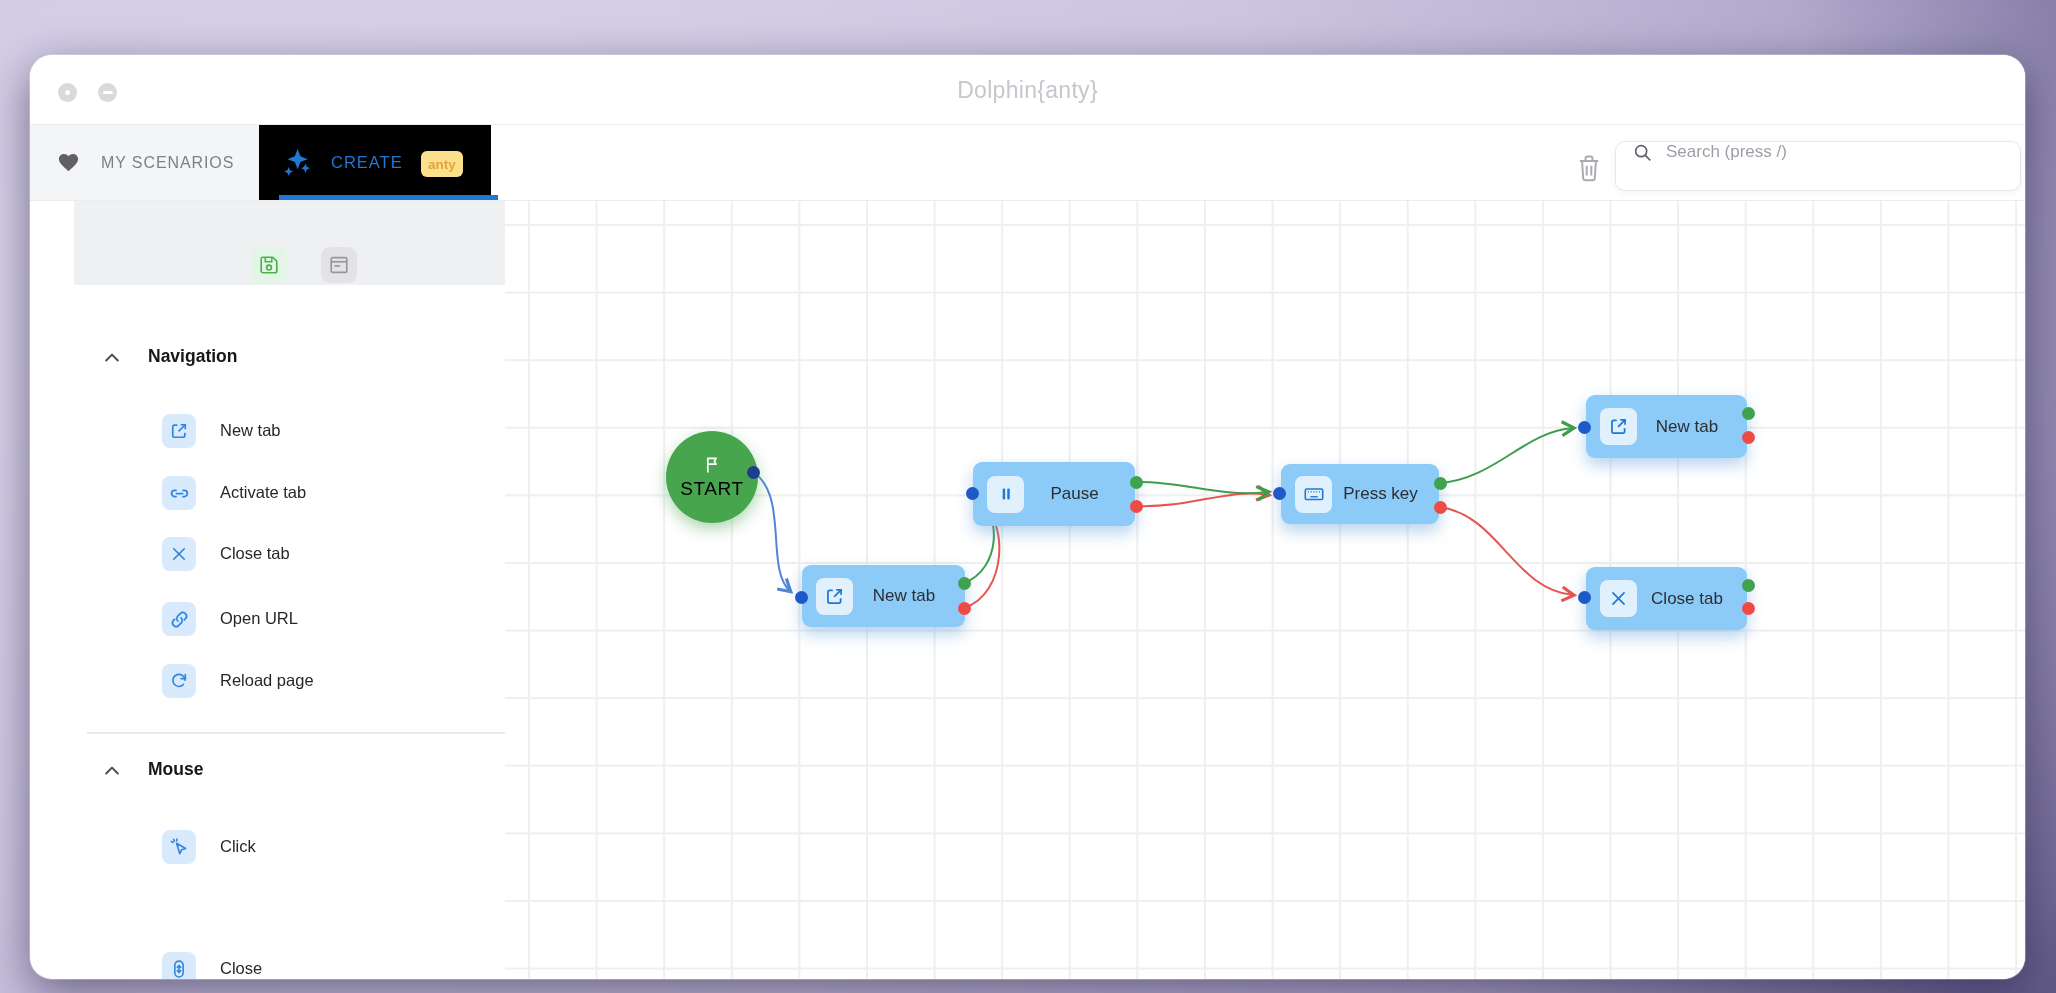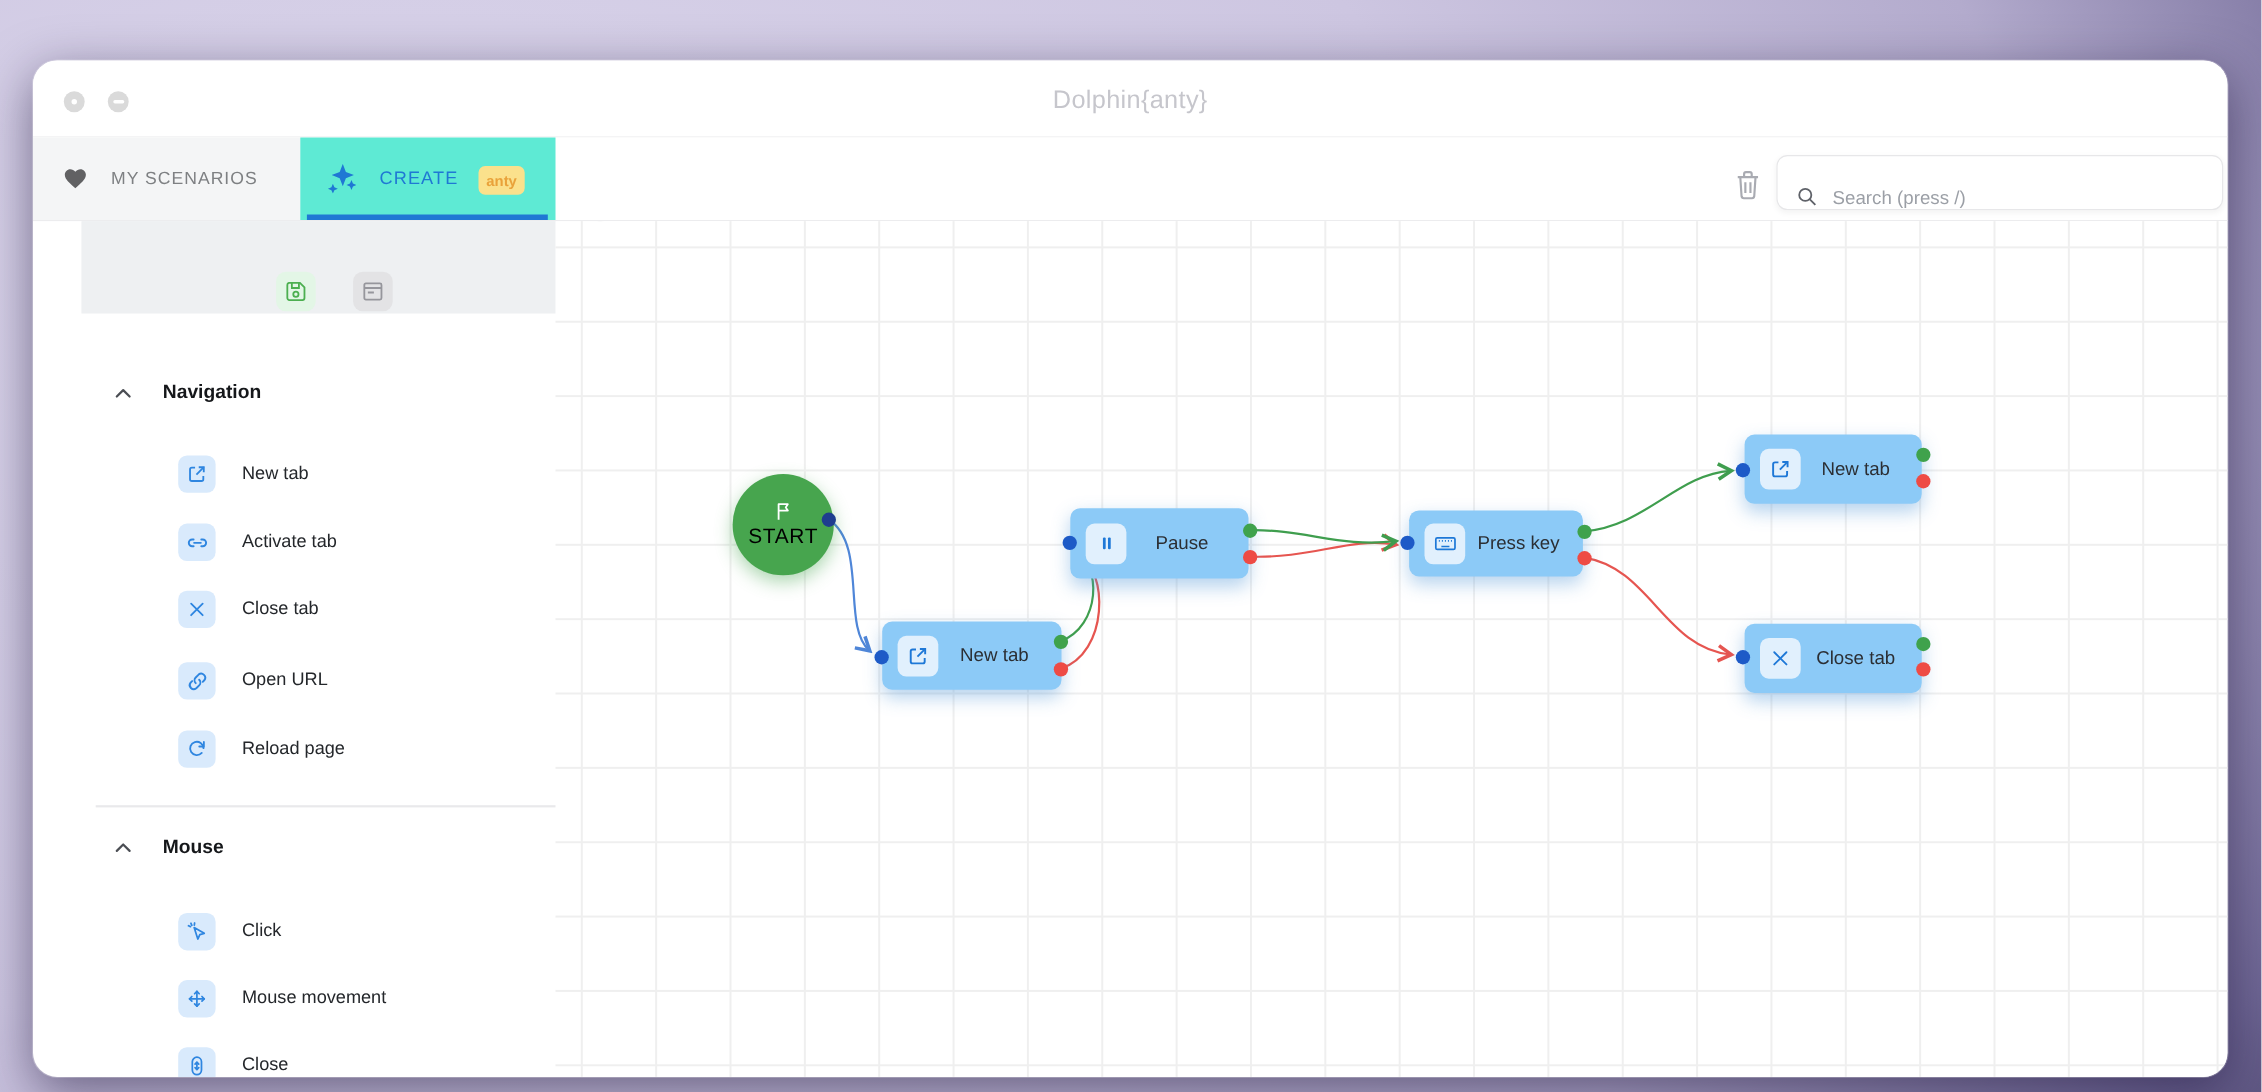--- a/index.html
+++ b/index.html
@@ -19,29 +19,29 @@
   .win-btn.b1 { left:28px; }
   .win-btn.b2 { left:68px; }
   .win-btn .dot { position:absolute; left:7px; top:7px; width:5px; height:5px; border-radius:50%; background:#fff; }
   .win-btn .minus { position:absolute; left:4.5px; top:8px; width:10px; height:3px; border-radius:2px; background:#fff; }
   .app-title { position:absolute; left:0; right:0; top:22px; text-align:center; font-size:23px; color:#c6c6cc; letter-spacing:.3px; }
   
   .tabbar { position:absolute; left:0; top:70px; width:100%; height:76px; background:#fff; border-bottom:1px solid #ececee; }
   .tab-scen { position:absolute; left:0; top:0; width:243px; height:100%; background:#f4f5f6; display:flex; align-items:center; cursor:pointer; }
   .tab-scen svg { margin-left:27px; }
   .tab-scen .lbl { margin-left:21px; font-size:16px; color:#7e8083; letter-spacing:.9px; }
-  .tab-create { position:absolute; left:243px; top:0; width:232px; height:100%; background:#5eead4; cursor:pointer; }
+  .tab-create { position:absolute; left:229px; top:0; width:232px; height:100%; background:#000000; cursor:pointer; }
   .tab-create .spark { position:absolute; left:24px; top:24px; }
   .tab-create .lbl { position:absolute; left:72px; top:28px; font-size:16.5px; color:#1f78d4; letter-spacing:1px; font-weight:500; }
   .beta { position:absolute; left:162px; top:26px; width:42px; height:26px; background:#fbe18c; border-radius:6px;
           font-size:13.5px; font-weight:bold; color:#e9a23a; display:flex; align-items:center; justify-content:center; }
   .create-underline { position:absolute; left:249px; bottom:0; width:219px; height:5px; background:#1f78d4; }
   .trash-btn { position:absolute; left:1545px; top:28px; width:28px; height:30px; cursor:pointer; }
   .searchbox { position:absolute; left:1585px; top:16px; width:406px; height:50px; background:#fff; border:1px solid #e7e7e9;
-               border-radius:10px; box-shadow:0 2px 6px rgba(0,0,0,.05); display:flex; align-items:flex-end; }
+               border-radius:10px; box-shadow:0 2px 6px rgba(0,0,0,.05); display:flex; align-items:flex-start; }
   .searchbox svg { margin-left:16px; flex:none; }
   .searchbox input { border:none; outline:none; background:transparent; margin-left:12px; width:330px; font-size:17px; color:#43464c; font-family:"Liberation Sans", sans-serif; }
   .searchbox input::placeholder { color:#9b9fa6; }
   
   .sidebar { position:absolute; left:0; top:146px; width:475px; height:778px; background:#fff;margin-left:44px; }
   .side-panel { position:absolute; left:0; top:0; width:475px; height:84px; background:#eef0f2; }
   .chip-btn { position:absolute; top:46px; width:36px; height:36px; border-radius:9px; display:flex; align-items:center; justify-content:center; cursor:pointer; }
   .chip-save { left:177px; background:#e3f6e6; }
   .chip-log  { left:247px; background:#e3e3e5; }
   .collapse-btn { position:absolute; left:438px; top:8px; width:24px; height:24px; cursor:pointer; }
@@ -215,33 +215,20 @@
         <span class="chip">
             <svg width="20" height="20" viewBox="0 0 24 24" fill="none" stroke="#2f86e0" stroke-width="1.9" stroke-linecap="round" stroke-linejoin="round">
               <path d="M9,7.5 L13,20 L15.2,15.2 L20,13.8 Z"></path>
               <line x1="5.5" y1="2.8" x2="6.5" y2="5"></line>
               <line x1="2.8" y1="5.5" x2="5" y2="6.5"></line>
               <line x1="9.5" y1="2.5" x2="9.2" y2="4.8"></line>
             </svg>
           </span>
         <span class="lbl">Click</span>
       </div>
-      <div class="side-item" style="top:690px">
-        <span class="chip">
-            <svg width="20" height="20" viewBox="0 0 24 24" fill="none" stroke="#2f86e0" stroke-width="1.9" stroke-linecap="round" stroke-linejoin="round">
-              <line x1="12" y1="4" x2="12" y2="20"></line>
-              <line x1="4" y1="12" x2="20" y2="12"></line>
-              <polyline points="9.5,6.5 12,4 14.5,6.5"></polyline>
-              <polyline points="9.5,17.5 12,20 14.5,17.5"></polyline>
-              <polyline points="6.5,9.5 4,12 6.5,14.5"></polyline>
-              <polyline points="17.5,9.5 20,12 17.5,14.5"></polyline>
-            </svg>
-          </span>
-        <span class="lbl">Mouse movement</span>
-      </div>
       <div class="side-item" style="top:751px">
         <span class="chip">
             <svg width="20" height="20" viewBox="0 0 24 24" fill="none" stroke="#2f86e0" stroke-width="1.9" stroke-linecap="round" stroke-linejoin="round">
               <rect x="7" y="2.5" width="10" height="19" rx="5"></rect>
               <line x1="12" y1="8.5" x2="12" y2="15.5"></line>
               <polyline points="10,10 12,8 14,10"></polyline>
               <polyline points="10,14 12,16 14,14"></polyline>
             </svg>
           </span>
         <span class="lbl">Close</span>

